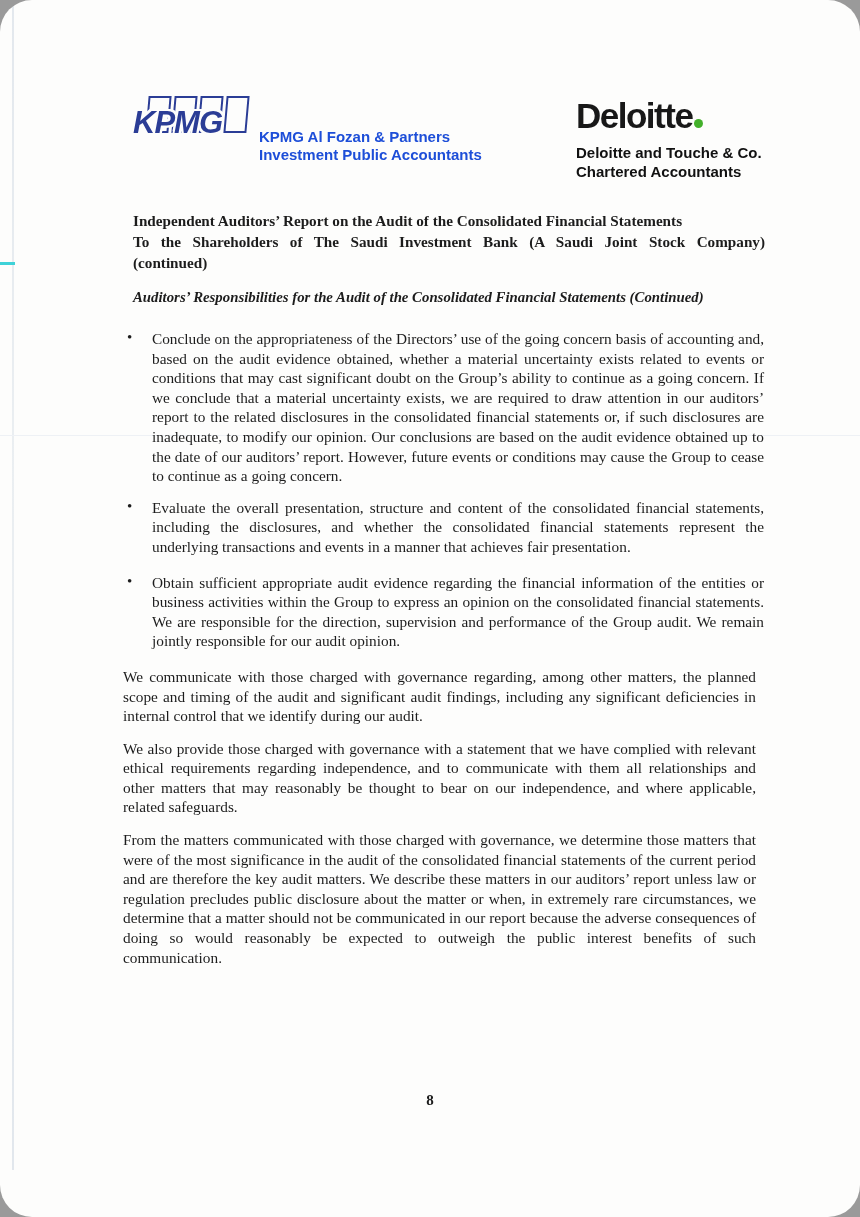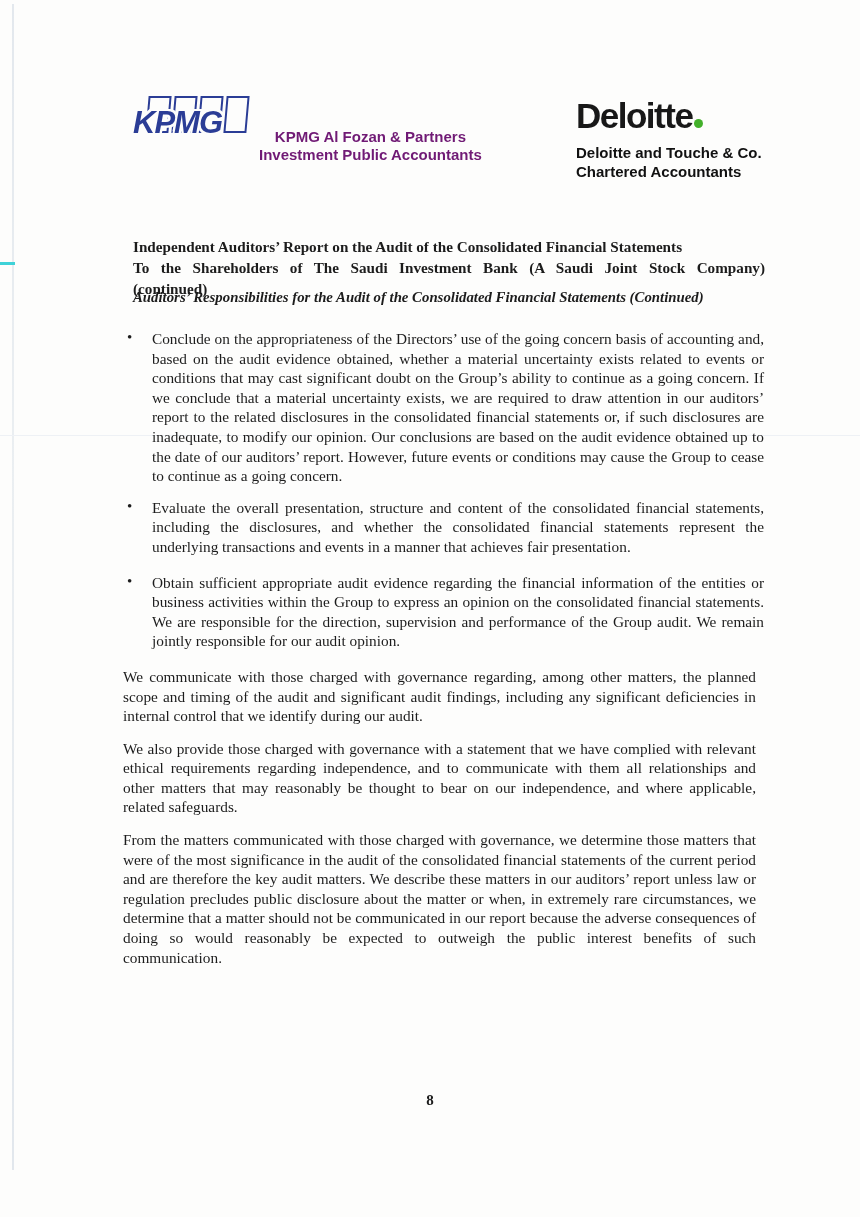--- a/index.html
+++ b/index.html
@@ -4,46 +4,47 @@
 <style>
   html,body{margin:0;padding:0;background:#9a9a9a;}
   .page{
     position:relative;
     width:860px;height:1217px;
     background:#fdfdfc;
     margin:0 auto;
     overflow:hidden;
     font-family:"Liberation Serif", serif;
     color:#1c1c1c;
+    border-radius:32px;
   }
   
   .scan-vline{position:absolute;left:12px;top:4px;width:2px;height:1166px;
     background:linear-gradient(180deg, rgba(185,198,214,.38), rgba(170,188,205,.22) 40%, rgba(185,198,214,.4));}
   .scan-cyan{position:absolute;left:0;top:262px;width:15px;height:3px;background:#3fd2d8;}
   .scan-hline{position:absolute;left:0;top:435px;width:860px;height:1px;background:#eef1f5;}
   
   .kpmg-block{position:absolute;left:133px;top:96px;width:370px;}
   .kpmg-logo{position:relative;width:110px;height:52px;display:inline-block;vertical-align:top;}
   .kpmg-boxes{position:absolute;left:14px;top:0;display:flex;gap:3px;}
   .kbox{width:19px;height:33px;border:2.5px solid #2b3d96;background:transparent;transform:skewX(-5deg);}
   .kpmg-word{
     position:absolute;left:0;top:9px;
     font-family:"Liberation Sans", sans-serif;
     font-style:italic;font-weight:800;font-size:31px;letter-spacing:-1px;
     color:#2b3d96;
     text-shadow:2px 0 0 #fdfdfc,-2px 0 0 #fdfdfc,0 2px 0 #fdfdfc,0 -2px 0 #fdfdfc,2px 2px 0 #fdfdfc,-2px -2px 0 #fdfdfc,2px -2px 0 #fdfdfc,-2px 2px 0 #fdfdfc;
   }
   .kpmg-text{display:inline-block;margin-left:12px;margin-top:32px;
-    font-family:"Liberation Sans", sans-serif;font-weight:bold;font-size:15px;line-height:18px;color:#701a75;text-align:center;}
+    font-family:"Liberation Sans", sans-serif;font-weight:bold;font-size:15px;line-height:18px;color:#1d4ed8;}
   .deloitte-block{position:absolute;left:535px;top:98px;width:260px;font-family:"Liberation Sans", sans-serif;margin-left:41px;}
   .deloitte-word{font-weight:800;font-size:35px;letter-spacing:-1.5px;color:#181818;line-height:36px;}
   .deloitte-dot{display:inline-block;width:9px;height:9px;border-radius:50%;background:#43b02a;margin-left:2px;}
   .deloitte-text{margin-top:9px;font-weight:bold;font-size:15px;line-height:19px;color:#111;}
   
-  .title-block{position:absolute;left:133px;top:236px;width:632px;
+  .title-block{position:absolute;left:133px;top:210px;width:632px;
     font-weight:bold;font-size:15.2px;line-height:21px;}
   .title-line-justify{text-align:justify;text-align-last:justify;}
   .section-heading{position:absolute;left:133px;top:289px;width:640px;
     font-weight:bold;font-style:italic;font-size:14.8px;}
   .content{position:absolute;left:123px;top:329px;width:641px;
     font-size:15.3px;line-height:19.6px;text-align:justify;}
   .bullet-item{position:relative;padding-left:29px;margin-bottom:12px;}
   .bullet-item .glyph{position:absolute;left:4px;top:-1px;font-size:15px;}
   .bullet-item.gap-lg{margin-bottom:16px;}
   .para{margin:0 8px 13px 0;}

